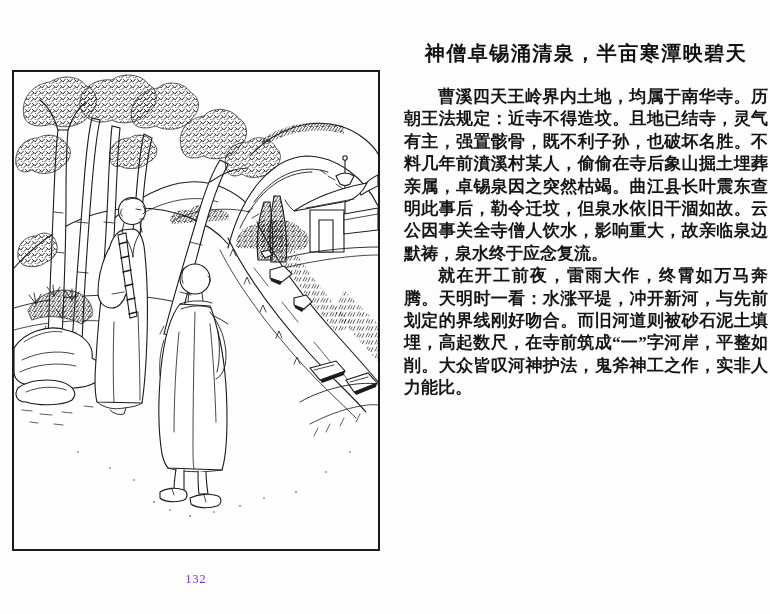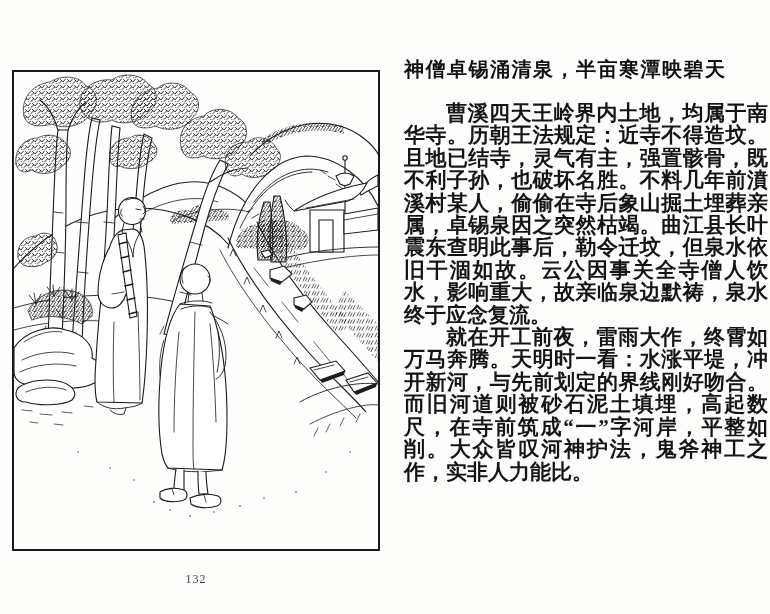--- a/index.html
+++ b/index.html
@@ -8,31 +8,31 @@
     background:#fdfdfb; overflow:hidden;
     font-family:"Liberation Serif", serif; color:#161616;
   }
   .illustration-wrap {
     position:absolute; left:12px; top:70px; width:368px; height:481px;
     border:2px solid #1b1b1b; box-sizing:border-box; background:#fefefd;
   }
   .illustration-wrap svg { display:block; width:100%; height:100%; }
   .page-num {
     position:absolute; top:572px; font-size:12px; letter-spacing:1px;
-    color:#404040; text-align:center;
+    color:#6d28d9; text-align:center;
   }
   .page-num.left { left:12px; width:368px; }
   .page-num.right { left:403px; width:365px; }
   .text-col { position:absolute; left:404px; top:40px; width:364px; }
   .story-title {
-    margin:16px 0 19px 0; font-size:20px; font-weight:bold;
-    letter-spacing:1.5px; text-align:left; white-space:nowrap; color:#111;
+    margin:0 0 19px 0; font-size:20px; font-weight:bold;
+    letter-spacing:1.5px; text-align:center; white-space:nowrap; color:#111;
   }
   .story-body p {
-    margin:0; font-size:21px; line-height:22.4px; font-weight:600;
+    margin:0; font-size:17px; line-height:22.4px; font-weight:600;
     text-align:justify; text-indent:2em; color:#151515;
   }
   svg path, svg line, svg circle, svg rect, svg ellipse {
     vector-effect:non-scaling-stroke;
   }
 </style>
 </head>
 <body>
 
 <div class="spread">

